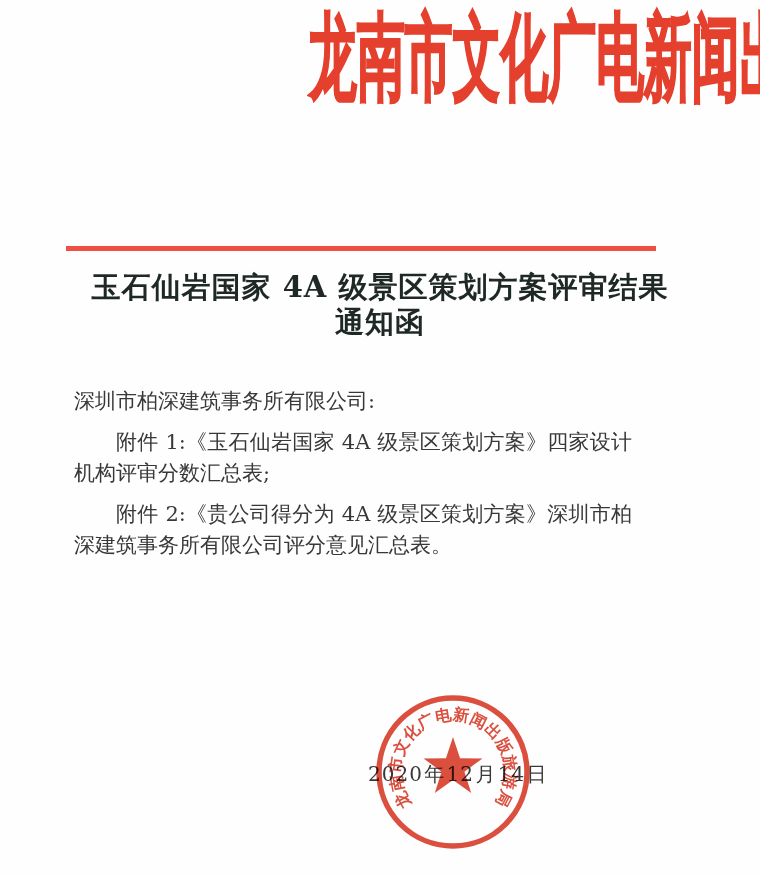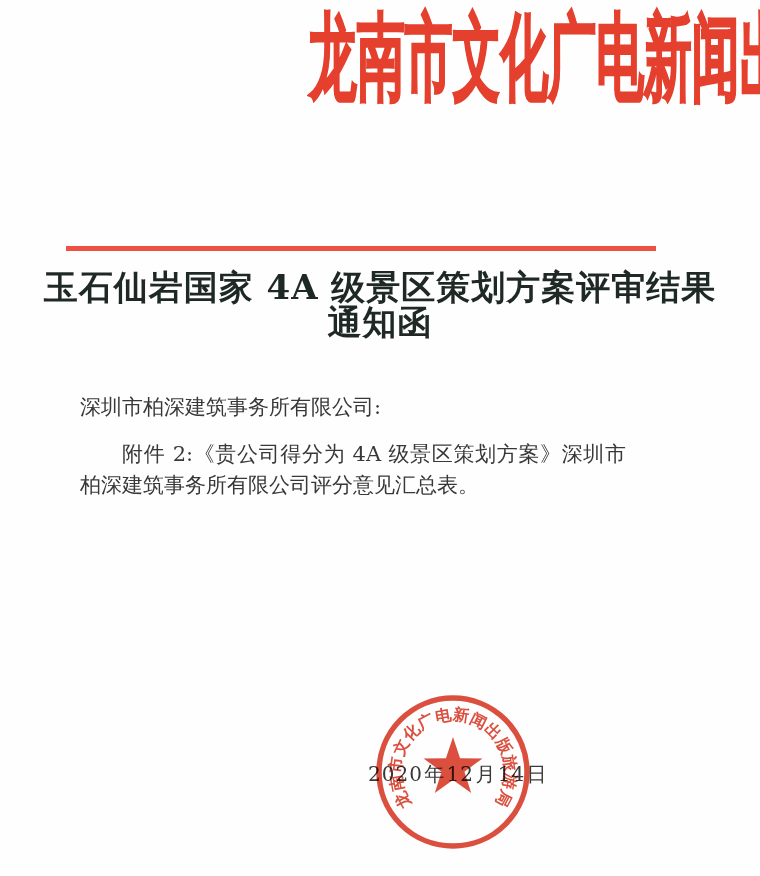--- a/index.html
+++ b/index.html
@@ -30,32 +30,32 @@
     position:absolute;left:66px;top:246px;
     width:590px;height:5px;
     background:#ee5143;
   }
   
   .doc-title{
     position:absolute;left:40px;top:270px;width:680px;
     text-align:center;
     font-weight:bold;
     color:#1e2824;
-    font-size:34px;line-height:35px;
+    font-size:29px;line-height:35px;
     letter-spacing:1px;
   }
   
   .body-text{
     position:absolute;left:64px;top:376px;width:578px;
     font-size:21px;line-height:31px;
     color:#383838;
     text-align:justify;
     text-align-last:left;
   }
-  .body-text p{margin:16px;padding:0;}
+  .body-text p{margin:10px;padding:0;}
   .indent{text-indent:2em;}
   
   .redact{
     display:inline-block;
     height:27px;border-radius:2px;
     vertical-align:-7px;
     filter:blur(0.6px);
     background-image:
       repeating-linear-gradient(0deg, rgba(255,255,255,.38) 0 9px, rgba(0,0,0,.05) 9px 18px),
       repeating-linear-gradient(90deg, #e0e0e0 0 8px, #eeeeee 8px 16px, #d9d9d9 16px 24px, #f2f2f2 24px 32px);
@@ -96,20 +96,21 @@
 
   <div class="red-rule"></div>
 
   <div class="doc-title">
     <div>玉石仙岩国家 4A 级景区策划方案评审结果</div>
     <div>通知函</div>
   </div>
 
   <div class="body-text">
     <p>深圳市柏深建筑事务所有限公司:</p>
+    <p class="indent">附件 1:《玉石仙岩国家 4A 级景区策划方案》四家设计机构评审分数汇总表;</p>
     <p class="indent">附件 2:《贵公司得分为 4A 级景区策划方案》深圳市柏深建筑事务所有限公司评分意见汇总表。</p>
   </div>
 
   <div class="issue-date">2020 年 12 月 14 日</div>
 
   <svg class="seal" viewBox="0 0 170 170" width="170" height="170">
     <defs>
       <path id="sealArc" d="M 44.02 117.03 A 52 52 0 1 1 125.98 117.03"></path>
     </defs>
     <circle class="ring" cx="85" cy="85" r="74"></circle>

